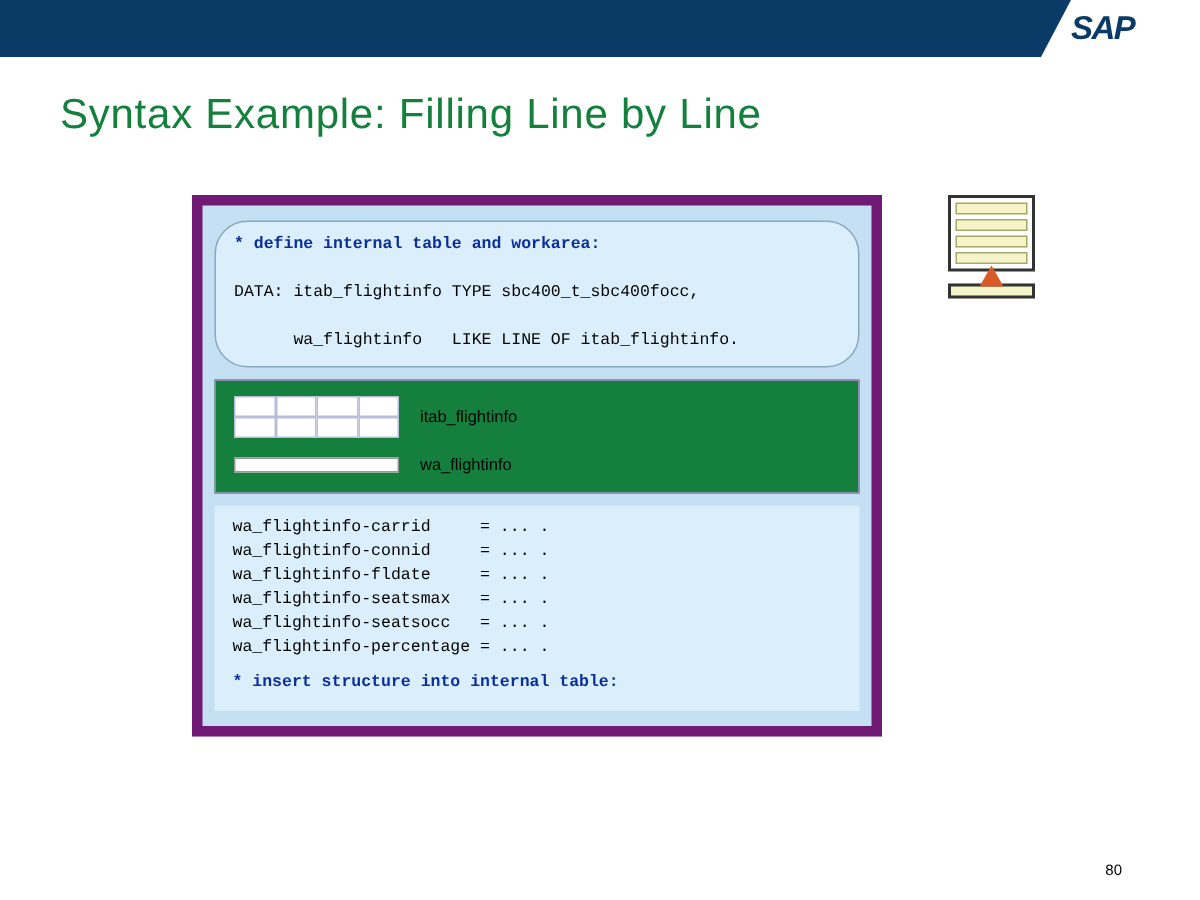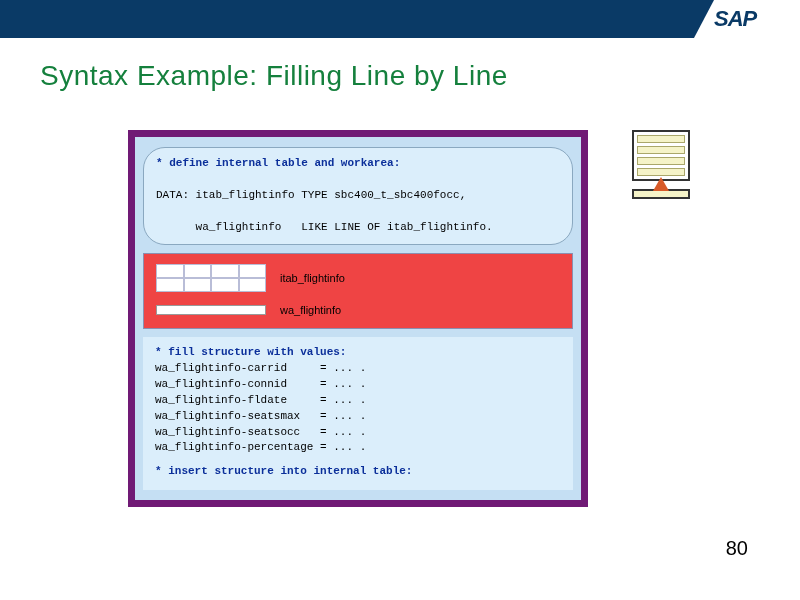--- a/index.html
+++ b/index.html
@@ -55,21 +55,21 @@
     border-radius: 22px;
     padding: 8px 12px;
     font-family: "Courier New", monospace;
     font-size: 11px;
     line-height: 1.45;
     color: #000;
   }
   .bubble .comment { color: #0b2f9a; font-weight: bold; }
   .bubble .code { color: #000; white-space: pre; margin-top: 16px; }
   .table-block {
-    background: #ef4444;
+    background: #15803d;
     border: 1px solid #8a8fb0;
     margin-top: 8px;
     padding: 10px 12px 12px 12px;
     font-family: Arial, sans-serif;
     font-size: 11px;
     color: #000;
   }
   .itab-row { display: flex; align-items: center; gap: 14px; }
   .mini-table {
     width: 110px;
@@ -114,22 +114,22 @@
     margin: -4px auto 0 auto;
     position: relative; z-index: 2;
   }
   .single-row {
     height: 10px; background: #f5f3c8;
     border: 2px solid #333;
     margin-top: -2px;
   }
   .page-num {
     position: absolute;
-    right: 52px; bottom: 40px;
-    font-size: 20px; color: #000;
+    right: 52px; bottom: 14px;
+    font-size: 10px; color: #000;
   }
 </style>
 </head>
 <body>
 
 <div class="header-bar">
   <div class="sap-logo">
     <span>SAP</span>
   </div>
 </div>
@@ -163,21 +163,20 @@
         </div>
         <span>itab_flightinfo</span>
       </div>
       <div class="wa-row">
         <div class="wa-bar"></div>
         <span>wa_flightinfo</span>
       </div>
     </div>
 
     <div class="code-block">
-      <div class="comment">* fill structure with values:</div>
       <div class="code">wa_flightinfo-carrid     = ... .</div>
       <div class="code">wa_flightinfo-connid     = ... .</div>
       <div class="code">wa_flightinfo-fldate     = ... .</div>
       <div class="code">wa_flightinfo-seatsmax   = ... .</div>
       <div class="code">wa_flightinfo-seatsocc   = ... .</div>
       <div class="code">wa_flightinfo-percentage = ... .</div>
       <div style="height:8px"></div>
       <div class="comment">* insert structure into internal table:</div>
     </div>
 

